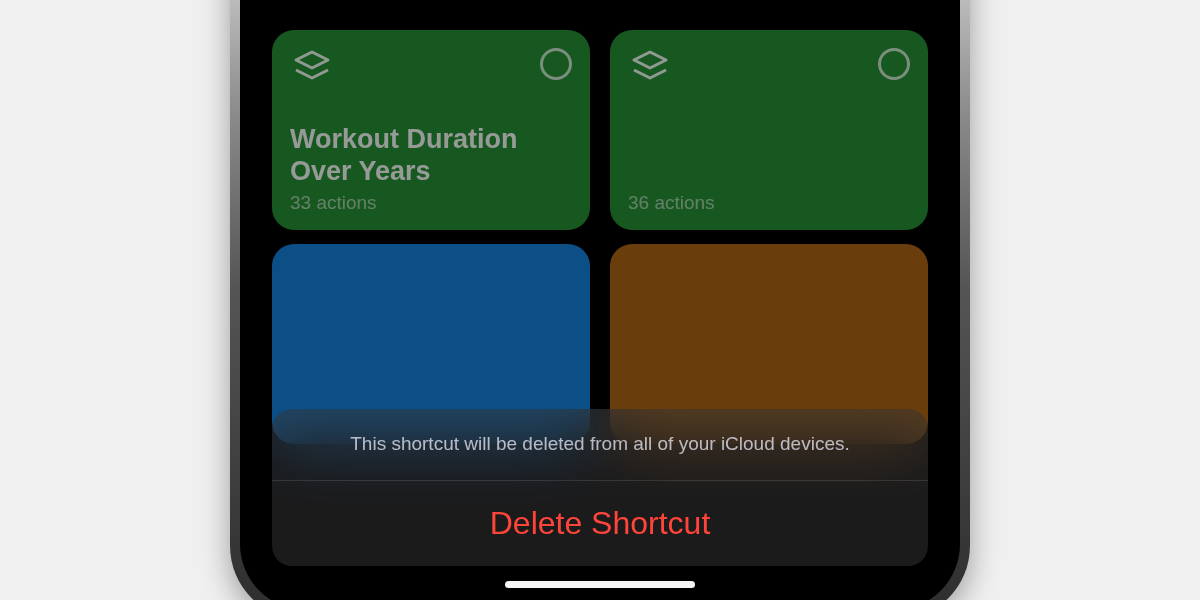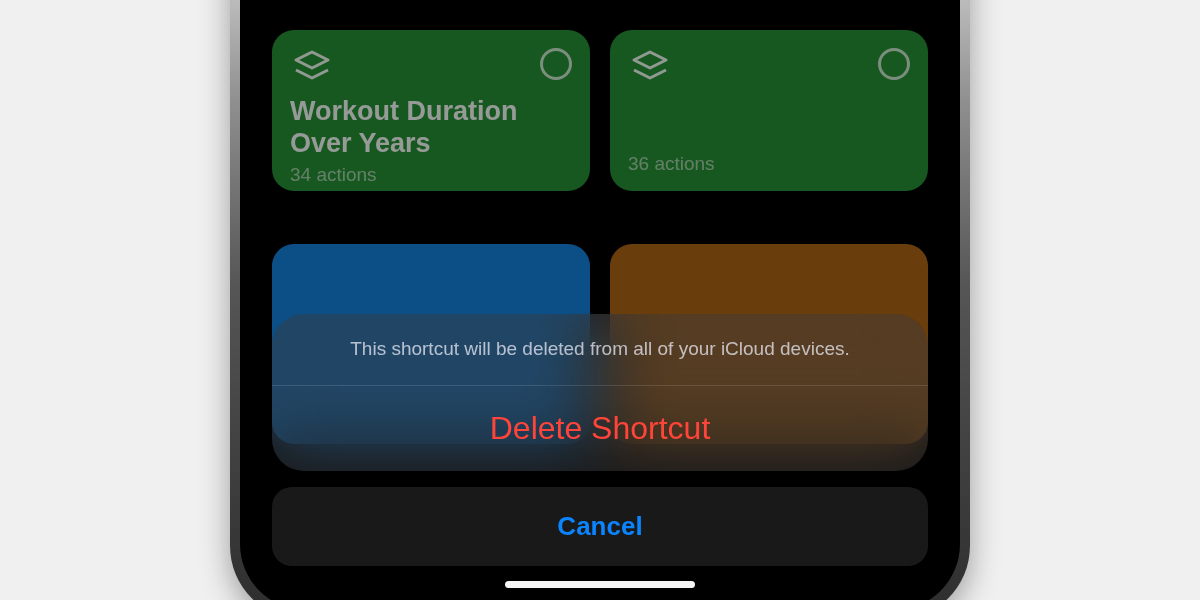--- a/index.html
+++ b/index.html
@@ -46,21 +46,21 @@
     display: grid;
     grid-template-columns: 1fr 1fr;
     gap: 20px;
     filter: brightness(.65) saturate(.9);
   }
   .shortcut-card {
     position: relative;
     background: #1b8b2d;
     border-radius: 22px;
     padding: 18px 18px 16px;
-    height: 161px;
+    height: 200px;
     color: #dfe9e0;
     display: flex;
     flex-direction: column;
     justify-content: space-between;
   }
   .shortcut-card .top-row {
     display: flex;
     justify-content: space-between;
     align-items: flex-start;
   }
@@ -100,21 +100,21 @@
   .bg-orange { background:#6a3d0c; }
 
   
   .sheet-wrap {
     position: absolute;
     left: 22px; right: 22px;
     bottom: 34px;
     z-index: 5;
   }
   .sheet {
-    border-radius: 32px;
+    border-radius: 20px;
     overflow: hidden;
     backdrop-filter: blur(30px);
     -webkit-backdrop-filter: blur(30px);
     background: rgba(60,60,62,.45);
   }
   .sheet-msg {
     padding: 22px 40px;
     text-align: center;
     font-size: 19px;
     line-height: 1.4;
@@ -172,21 +172,21 @@
             <span class="shortcut-icon">
               <svg viewBox="0 0 44 44" fill="none" stroke="rgba(255,255,255,.85)" stroke-width="3" stroke-linejoin="round">
                 <path d="M22 4 L38 12 L22 20 L6 12 Z"></path>
                 <path d="M6 22 L22 30 L38 22"></path>
               </svg>
             </span>
             <span class="select-circle"></span>
           </div>
           <div>
             <div class="shortcut-title">Workout Duration Over Years</div>
-            <div class="shortcut-sub">34 actions</div>
+            <div class="shortcut-sub">33 actions</div>
           </div>
         </div>
 
         <div class="shortcut-card">
           <div class="top-row">
             <span class="shortcut-icon">
               <svg viewBox="0 0 44 44" fill="none" stroke="rgba(255,255,255,.85)" stroke-width="3" stroke-linejoin="round">
                 <path d="M22 4 L38 12 L22 20 L6 12 Z"></path>
                 <path d="M6 22 L22 30 L38 22"></path>
               </svg>
@@ -204,20 +204,19 @@
         <div class="bg-card bg-blue"></div>
         <div class="bg-card bg-orange"></div>
       </div>
 
       <div class="sheet-wrap">
         <div class="sheet">
           <div class="sheet-msg">This shortcut will be deleted from all of your iCloud devices.</div>
           <div class="sheet-divider"></div>
           <div class="sheet-btn destructive">Delete Shortcut</div>
         </div>
-        <div class="cancel-sheet">Cancel</div>
       </div>
 
       <div class="home-indicator"></div>
 
     </div>
   </div>
 </div>
 
 </body></html>

